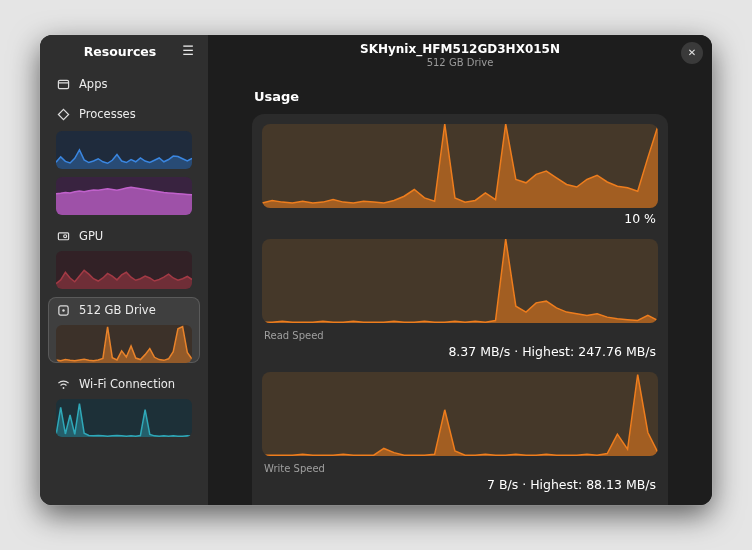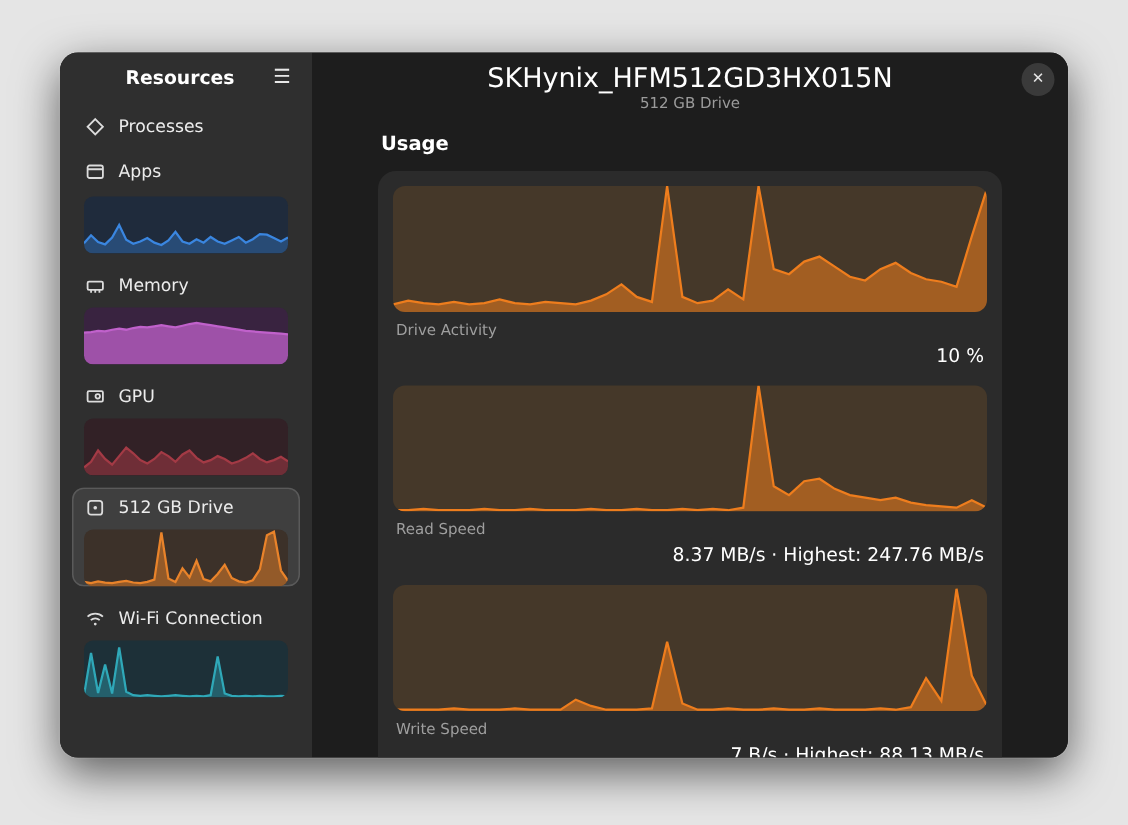--- a/index.html
+++ b/index.html
@@ -24,21 +24,21 @@
   .item.plain { margin-bottom:4px; }
   .item .label { color:#ececec; font-size:11.5px; white-space:nowrap; }
   .icon { width:14px; height:14px; color:#dcdcdc; display:flex; align-items:center; justify-content:center; }
   .icon svg { width:13px; height:13px; display:block; }
   .mini-chart { height:38px; margin:2px 8px 8px 8px; border-radius:6px; overflow:hidden; }
   .group.selected { background:rgba(255,255,255,0.08); box-shadow:inset 0 0 0 1px rgba(255,255,255,0.14); border-radius:8px; }
 
   
   .main { flex:1; background:#1d1d1d; display:flex; flex-direction:column; position:relative; overflow:hidden; }
   .main-header { padding-top:7px; text-align:center; position:relative; height:38px; flex:0 0 auto; }
-  .mh-title { color:#fff; font-size:18px; font-weight:normal; }
+  .mh-title { color:#fff; font-size:12px; font-weight:bold; }
   .mh-subtitle { color:#9b9b9b; font-size:10px; margin-top:1px; }
   .close-btn { position:absolute; right:9px; top:7px; width:22px; height:22px; border:none; border-radius:50%;
     background:#3a3a3a; color:#e6e6e6; font-size:10px; line-height:22px; text-align:center; cursor:pointer; }
 
   .content { padding:0 44px; overflow:hidden; flex:1; }
   .usage-title { color:#fff; font-size:13px; font-weight:bold; margin:16px 2px 10px; }
   .card { background:#2b2b2b; border-radius:12px; padding:10px 10px 6px; min-height:440px; }
   .panel-chart { height:84px; border-radius:8px; overflow:hidden; }
   .panel-label { color:#9f9f9f; font-size:10px; margin:7px 2px 0; }
   .panel-value { color:#fff; font-size:12.5px; margin:3px 2px 13px;text-align:right; }
@@ -55,57 +55,46 @@
       <div class="sb-header">
         <div class="sb-title">Resources</div>
         <button class="menu-btn">☰</button>
       </div>
 
       <nav class="sb-nav">
 
         <div class="item plain">
           <span class="icon">
             <svg viewBox="0 0 14 14" fill="none" stroke="currentColor" stroke-width="1.3">
-                <path d="M7 1.5 L12.5 7 L7 12.5 L1.5 7 Z"></path>
+                <rect x="1.5" y="2.5" width="11" height="9" rx="1.5"></rect>
+                <line x1="1.5" y1="5.2" x2="12.5" y2="5.2"></line>
               </svg>
           </span>
-          <span class="label">Processes</span>
+          <span class="label">Apps</span>
         </div>
 
         <div class="item plain">
           <span class="icon">
             <svg viewBox="0 0 14 14" fill="none" stroke="currentColor" stroke-width="1.3">
-                <rect x="1.5" y="2.5" width="11" height="9" rx="1.5"></rect>
-                <line x1="1.5" y1="5.2" x2="12.5" y2="5.2"></line>
+                <path d="M7 1.5 L12.5 7 L7 12.5 L1.5 7 Z"></path>
               </svg>
           </span>
-          <span class="label">Apps</span>
+          <span class="label">Processes</span>
         </div>
 
         <div class="group">
           <div class="mini-chart" data-chart="window.sidebar.items.2.chart" style="background: rgb(31, 43, 60);">
               <svg viewBox="0 0 100 100" preserveAspectRatio="none">
                 <polygon points="0,100 0.00,82.00 3.45,68.00 6.90,80.00 10.34,84.00 13.79,72.00 17.24,50.00 20.69,76.00 24.14,83.00 27.59,79.00 31.03,73.00 34.48,81.00 37.93,85.00 41.38,77.00 44.83,62.00 48.28,79.00 51.72,83.00 55.17,75.00 58.62,81.00 62.07,71.00 65.52,79.00 68.97,83.00 72.41,77.00 75.86,71.00 79.31,81.00 82.76,75.00 86.21,66.00 89.66,67.00 93.10,73.00 96.55,79.00 100.00,72.00 100,100" fill="#3a86e0" fill-opacity="0.35"></polygon>
                 <polyline points="0.00,82.00 3.45,68.00 6.90,80.00 10.34,84.00 13.79,72.00 17.24,50.00 20.69,76.00 24.14,83.00 27.59,79.00 31.03,73.00 34.48,81.00 37.93,85.00 41.38,77.00 44.83,62.00 48.28,79.00 51.72,83.00 55.17,75.00 58.62,81.00 62.07,71.00 65.52,79.00 68.97,83.00 72.41,77.00 75.86,71.00 79.31,81.00 82.76,75.00 86.21,66.00 89.66,67.00 93.10,73.00 96.55,79.00 100.00,72.00" fill="none" stroke="#3a86e0" stroke-width="1.5" vector-effect="non-scaling-stroke"></polyline>
               </svg>
             </div>
         </div>
 
         <div class="group">
-          <div class="item">
-            <span class="icon">
-              <svg viewBox="0 0 14 14" fill="none" stroke="currentColor" stroke-width="1.3">
-                  <rect x="1.5" y="4" width="11" height="6" rx="1"></rect>
-                  <line x1="4" y1="10" x2="4" y2="12"></line>
-                  <line x1="7" y1="10" x2="7" y2="12"></line>
-                  <line x1="10" y1="10" x2="10" y2="12"></line>
-                </svg>
-            </span>
-            <span class="label">Memory</span>
-          </div>
           <div class="mini-chart" data-chart="window.sidebar.items.3.chart" style="background: rgb(57, 35, 64);">
               <svg viewBox="0 0 100 100" preserveAspectRatio="none">
                 <polygon points="0,100 0.00,44.00 3.45,43.00 6.90,41.00 10.34,42.00 13.79,39.00 17.24,37.00 20.69,39.00 24.14,36.00 27.59,34.00 31.03,35.00 34.48,33.00 37.93,31.00 41.38,33.00 44.83,35.00 48.28,32.00 51.72,29.00 55.17,27.00 58.62,29.00 62.07,31.00 65.52,33.00 68.97,35.00 72.41,37.00 75.86,39.00 79.31,41.00 82.76,42.00 86.21,43.00 89.66,44.00 93.10,45.00 96.55,46.00 100.00,47.00 100,100" fill="#c061cb" fill-opacity="0.75"></polygon>
                 <polyline points="0.00,44.00 3.45,43.00 6.90,41.00 10.34,42.00 13.79,39.00 17.24,37.00 20.69,39.00 24.14,36.00 27.59,34.00 31.03,35.00 34.48,33.00 37.93,31.00 41.38,33.00 44.83,35.00 48.28,32.00 51.72,29.00 55.17,27.00 58.62,29.00 62.07,31.00 65.52,33.00 68.97,35.00 72.41,37.00 75.86,39.00 79.31,41.00 82.76,42.00 86.21,43.00 89.66,44.00 93.10,45.00 96.55,46.00 100.00,47.00" fill="none" stroke="#c061cb" stroke-width="1.5" vector-effect="non-scaling-stroke"></polyline>
               </svg>
             </div>
         </div>
 
         <div class="group">
           <div class="item">
@@ -177,21 +166,20 @@
 
         <div class="card">
 
           <section class="panel">
             <div class="panel-chart" data-chart="window.usage.panels.0.chart" style="background: rgb(69, 56, 41);">
                 <svg viewBox="0 0 100 100" preserveAspectRatio="none">
                   <polygon points="0,100 0.00,94.00 2.56,91.00 5.13,93.00 7.69,94.00 10.26,92.00 12.82,94.00 15.38,93.00 17.95,90.00 20.51,93.00 23.08,94.00 25.64,92.00 28.21,93.00 30.77,94.00 33.33,91.00 35.90,86.00 38.46,78.00 41.03,88.00 43.59,92.00 46.15,0.00 48.72,88.00 51.28,93.00 53.85,91.00 56.41,82.00 58.97,90.00 61.54,0.00 64.10,66.00 66.67,70.00 69.23,60.00 71.79,56.00 74.36,64.00 76.92,72.00 79.49,75.00 82.05,66.00 84.62,61.00 87.18,69.00 89.74,74.00 92.31,76.00 94.87,80.00 97.44,40.00 100.00,2.00 100,100" fill="#ee7d1d" fill-opacity="0.55"></polygon>
                   <polyline points="0.00,94.00 2.56,91.00 5.13,93.00 7.69,94.00 10.26,92.00 12.82,94.00 15.38,93.00 17.95,90.00 20.51,93.00 23.08,94.00 25.64,92.00 28.21,93.00 30.77,94.00 33.33,91.00 35.90,86.00 38.46,78.00 41.03,88.00 43.59,92.00 46.15,0.00 48.72,88.00 51.28,93.00 53.85,91.00 56.41,82.00 58.97,90.00 61.54,0.00 64.10,66.00 66.67,70.00 69.23,60.00 71.79,56.00 74.36,64.00 76.92,72.00 79.49,75.00 82.05,66.00 84.62,61.00 87.18,69.00 89.74,74.00 92.31,76.00 94.87,80.00 97.44,40.00 100.00,2.00" fill="none" stroke="#ee7d1d" stroke-width="1.5" vector-effect="non-scaling-stroke"></polyline>
                 </svg>
               </div>
-            <div class="panel-label">Drive Activity</div>
             <div class="panel-value">10 %</div>
           </section>
 
           <section class="panel">
             <div class="panel-chart" data-chart="window.usage.panels.1.chart" style="background: rgb(69, 56, 41);">
                 <svg viewBox="0 0 100 100" preserveAspectRatio="none">
                   <polygon points="0,100 0.00,99.00 2.56,99.00 5.13,98.00 7.69,99.00 10.26,99.00 12.82,99.00 15.38,98.00 17.95,99.00 20.51,99.00 23.08,98.00 25.64,99.00 28.21,99.00 30.77,99.00 33.33,98.00 35.90,99.00 38.46,99.00 41.03,98.00 43.59,99.00 46.15,99.00 48.72,98.00 51.28,99.00 53.85,98.00 56.41,99.00 58.97,97.00 61.54,0.00 64.10,80.00 66.67,87.00 69.23,76.00 71.79,74.00 74.36,82.00 76.92,87.00 79.49,89.00 82.05,91.00 84.62,89.00 87.18,93.00 89.74,95.00 92.31,96.00 94.87,97.00 97.44,91.00 100.00,97.00 100,100" fill="#ee7d1d" fill-opacity="0.55"></polygon>
                   <polyline points="0.00,99.00 2.56,99.00 5.13,98.00 7.69,99.00 10.26,99.00 12.82,99.00 15.38,98.00 17.95,99.00 20.51,99.00 23.08,98.00 25.64,99.00 28.21,99.00 30.77,99.00 33.33,98.00 35.90,99.00 38.46,99.00 41.03,98.00 43.59,99.00 46.15,99.00 48.72,98.00 51.28,99.00 53.85,98.00 56.41,99.00 58.97,97.00 61.54,0.00 64.10,80.00 66.67,87.00 69.23,76.00 71.79,74.00 74.36,82.00 76.92,87.00 79.49,89.00 82.05,91.00 84.62,89.00 87.18,93.00 89.74,95.00 92.31,96.00 94.87,97.00 97.44,91.00 100.00,97.00" fill="none" stroke="#ee7d1d" stroke-width="1.5" vector-effect="non-scaling-stroke"></polyline>
                 </svg>
               </div>

